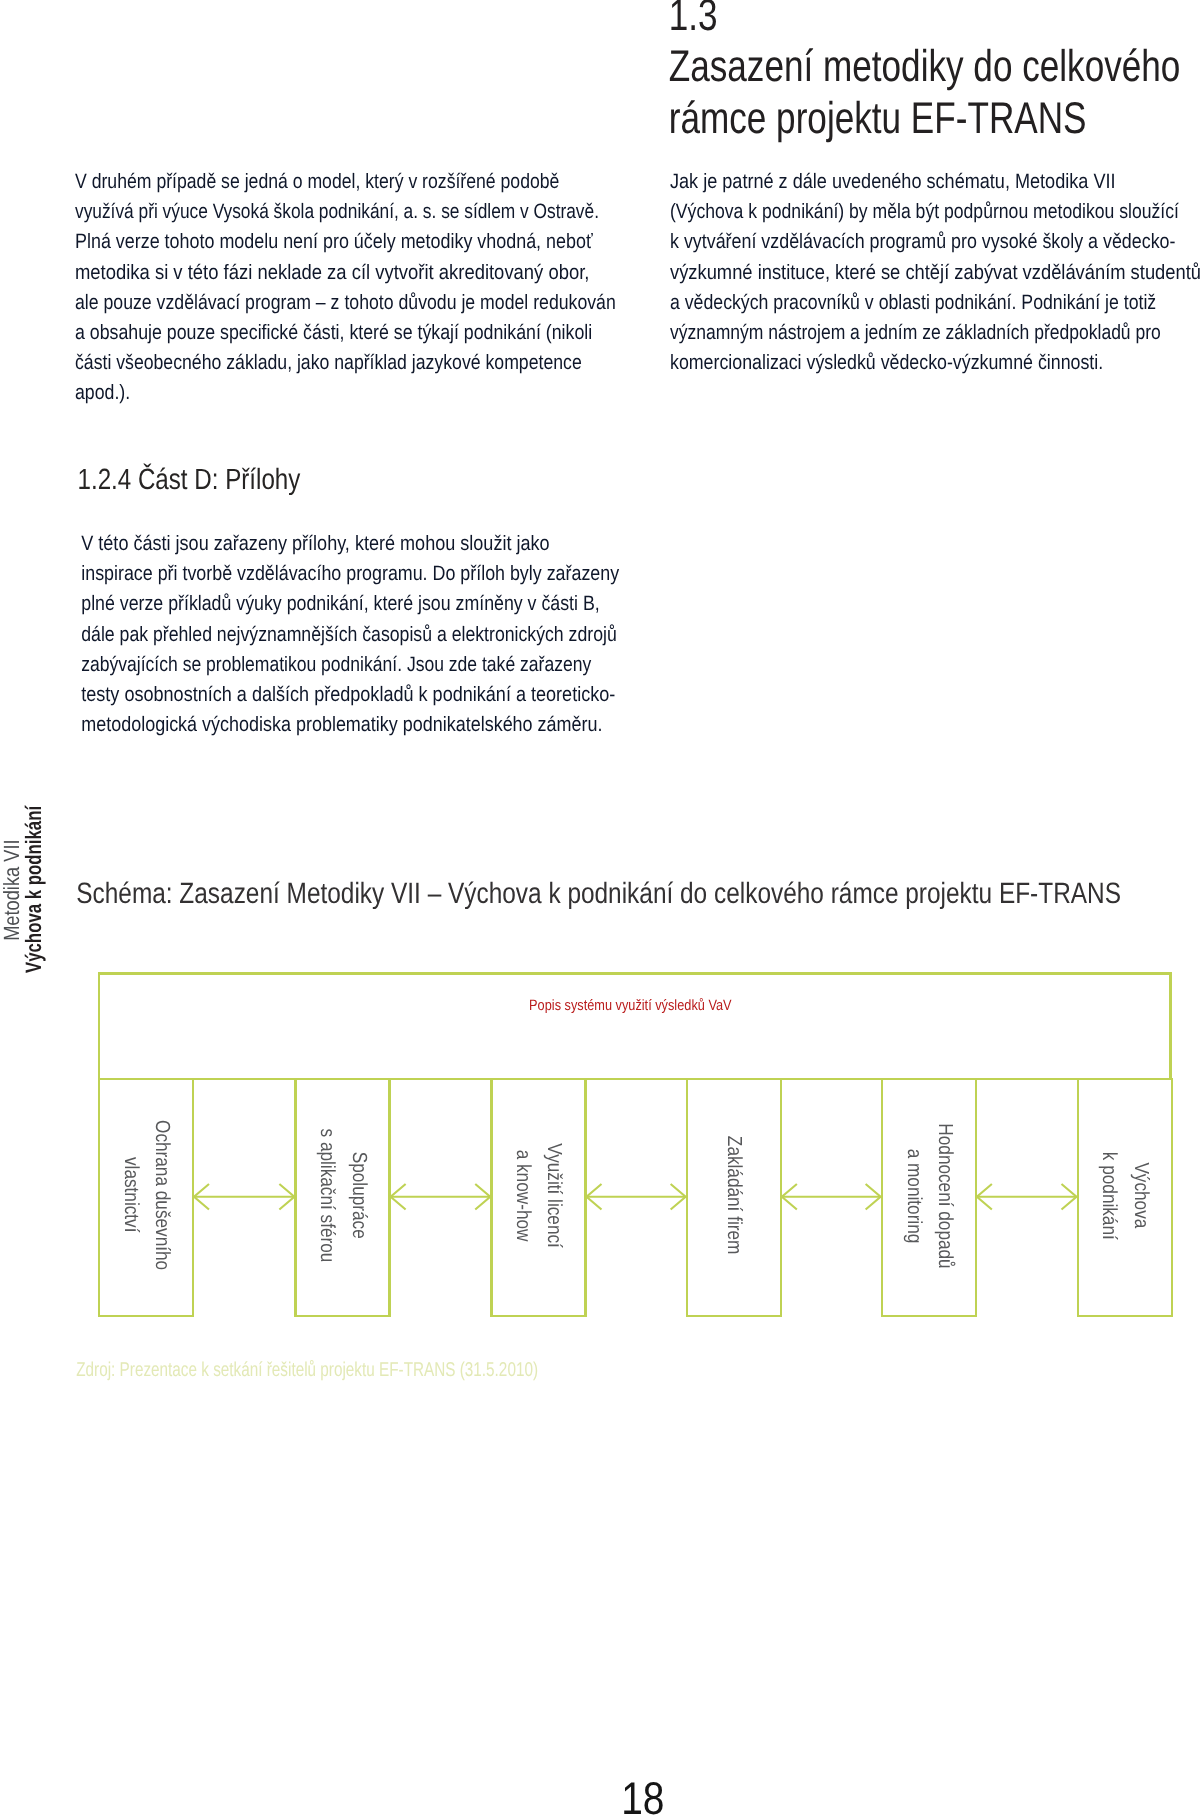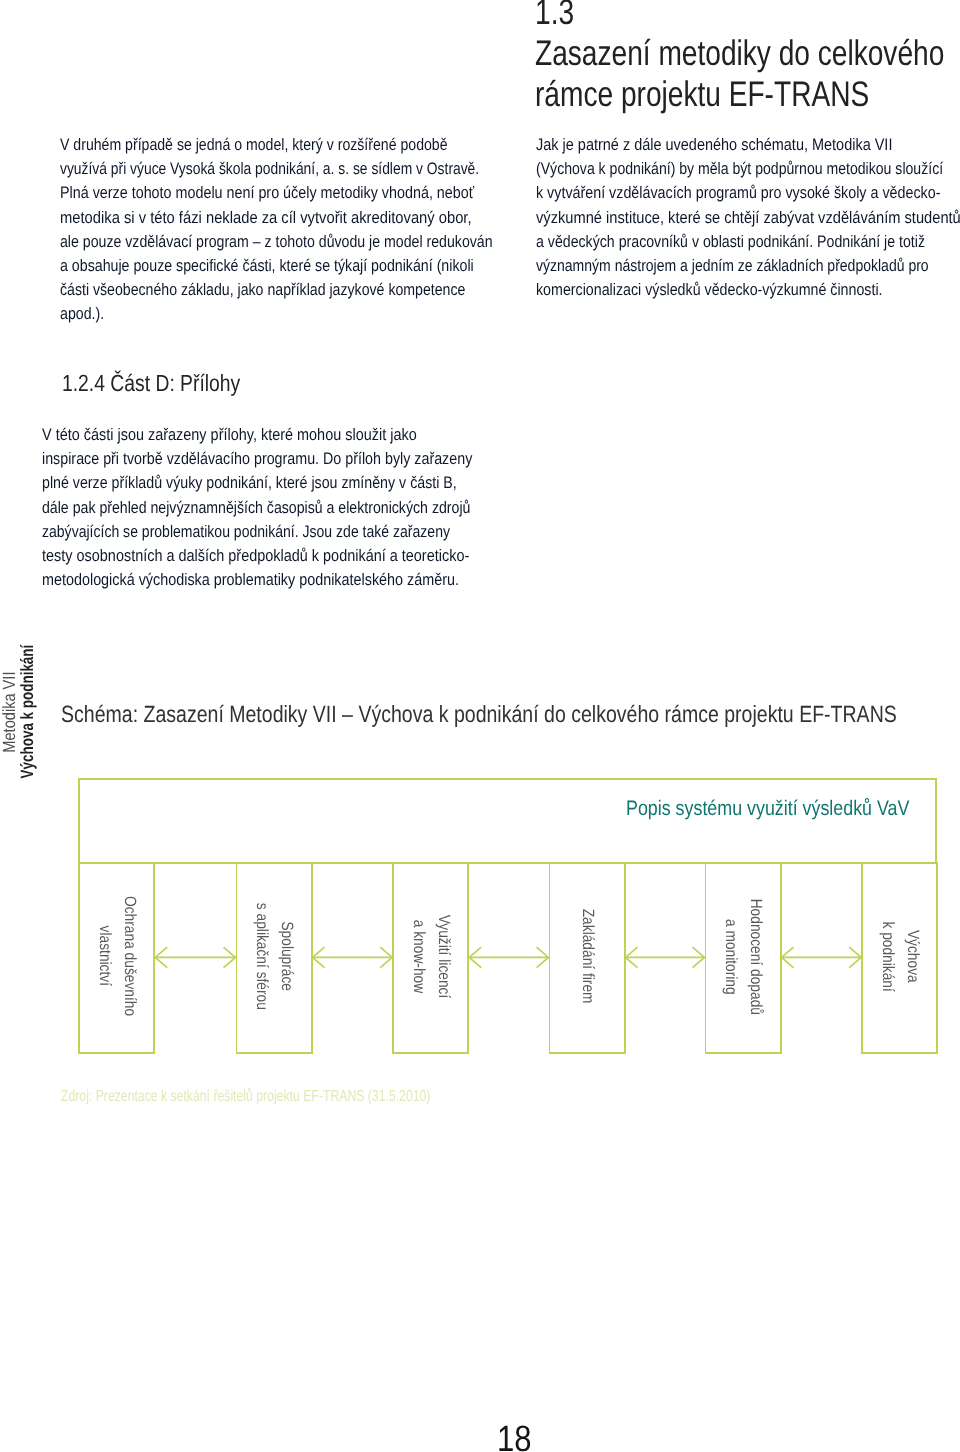--- a/index.html
+++ b/index.html
@@ -31,22 +31,22 @@
   .sidetab{position:absolute;transform-origin:0 0;width:200px;text-align:center;}
   .sidetab div{white-space:nowrap;}
   .sidetab i{font-style:normal;display:inline-block;transform-origin:50% 50%;}
   .sidetab .t1{color:#4d4f52;font-size:17.6px;line-height:17.6px;}
   .sidetab .t1 i{transform:scaleX(.83);}
   .sidetab .t2{color:#231f20;font-size:17.8px;line-height:17.6px;font-weight:bold;}
   .sidetab .t2 i{transform:scaleX(.756);}
 
   
   .dia-head{position:absolute;box-sizing:border-box;}
-  .dia-head .hl{position:absolute;width:100%;text-align:right;color:#0f766e;margin-left:-3px;
-      font-size:21px;white-space:nowrap;}
+  .dia-head .hl{position:absolute;width:100%;text-align:center;color:#b91c1c;margin-left:-3px;
+      font-size:12px;white-space:nowrap;}
   .dia-head .hl i{font-style:normal;display:inline-block;
       transform:scaleX(.85);transform-origin:50% 50%;}
   .dia-box{position:absolute;box-sizing:border-box;}
   .vtext{position:absolute;left:0;top:0;width:100%;height:100%;
       display:flex;align-items:center;justify-content:center;}
   .vtext span.v{writing-mode:vertical-rl;text-orientation:mixed;
       color:#58595b;font-size:16.3px;line-height:25px;white-space:nowrap;
       text-align:center;transform:scaleY(.845);}
   .src-note{position:absolute;color:#e3e9b6;font-size:16px;white-space:nowrap;
       transform:scaleX(.765);transform-origin:0 50%;}
@@ -75,21 +75,21 @@
 <div class="body-col" style="left:535.5px;top:133px;">
   <div class="ln" style="transform:scaleX(0.8673)">Jak je patrné z dále uvedeného schématu, Metodika VII</div>
   <div class="ln" style="transform:scaleX(0.8440)">(Výchova k podnikání) by měla být podpůrnou metodikou sloužící</div>
   <div class="ln" style="transform:scaleX(0.8566)">k vytváření vzdělávacích programů pro vysoké školy a vědecko-</div>
   <div class="ln" style="transform:scaleX(0.8790)">výzkumné instituce, které se chtějí zabývat vzděláváním studentů</div>
   <div class="ln" style="transform:scaleX(0.8488)">a vědeckých pracovníků v oblasti podnikání. Podnikání je totiž</div>
   <div class="ln" style="transform:scaleX(0.8399)">významným nástrojem a jedním ze základních předpokladů pro</div>
   <div class="ln" style="transform:scaleX(0.8531)">komercionalizaci výsledků vědecko-výzkumné činnosti.</div>
 </div>
 <div class="sub-head" style="left:62.3px;top:370.2px;">1.2.4 Část D: Přílohy</div>
-<div class="body-col" style="left:42px;top:423px;">
+<div class="body-col" style="left:65px;top:423px;">
   <div class="ln" style="transform:scaleX(0.8656)">V této části jsou zařazeny přílohy, které mohou sloužit jako</div>
   <div class="ln" style="transform:scaleX(0.8559)">inspirace při tvorbě vzdělávacího programu. Do příloh byly zařazeny</div>
   <div class="ln" style="transform:scaleX(0.8517)">plné verze příkladů výuky podnikání, které jsou zmíněny v části B,</div>
   <div class="ln" style="transform:scaleX(0.8474)">dále pak přehled nejvýznamnějších časopisů a elektronických zdrojů</div>
   <div class="ln" style="transform:scaleX(0.8409)">zabývajících se problematikou podnikání. Jsou zde také zařazeny</div>
   <div class="ln" style="transform:scaleX(0.8657)">testy osobnostních a dalších předpokladů k podnikání a teoreticko-</div>
   <div class="ln" style="transform:scaleX(0.8612)">metodologická východiska problematiky podnikatelského záměru.</div>
 </div>
 <div class="sidetab" style="left:1.2px;top:812px;transform:rotate(-90deg);transform-origin:0 0;">
   <div class="t1"><i>Metodika VII</i></div>

